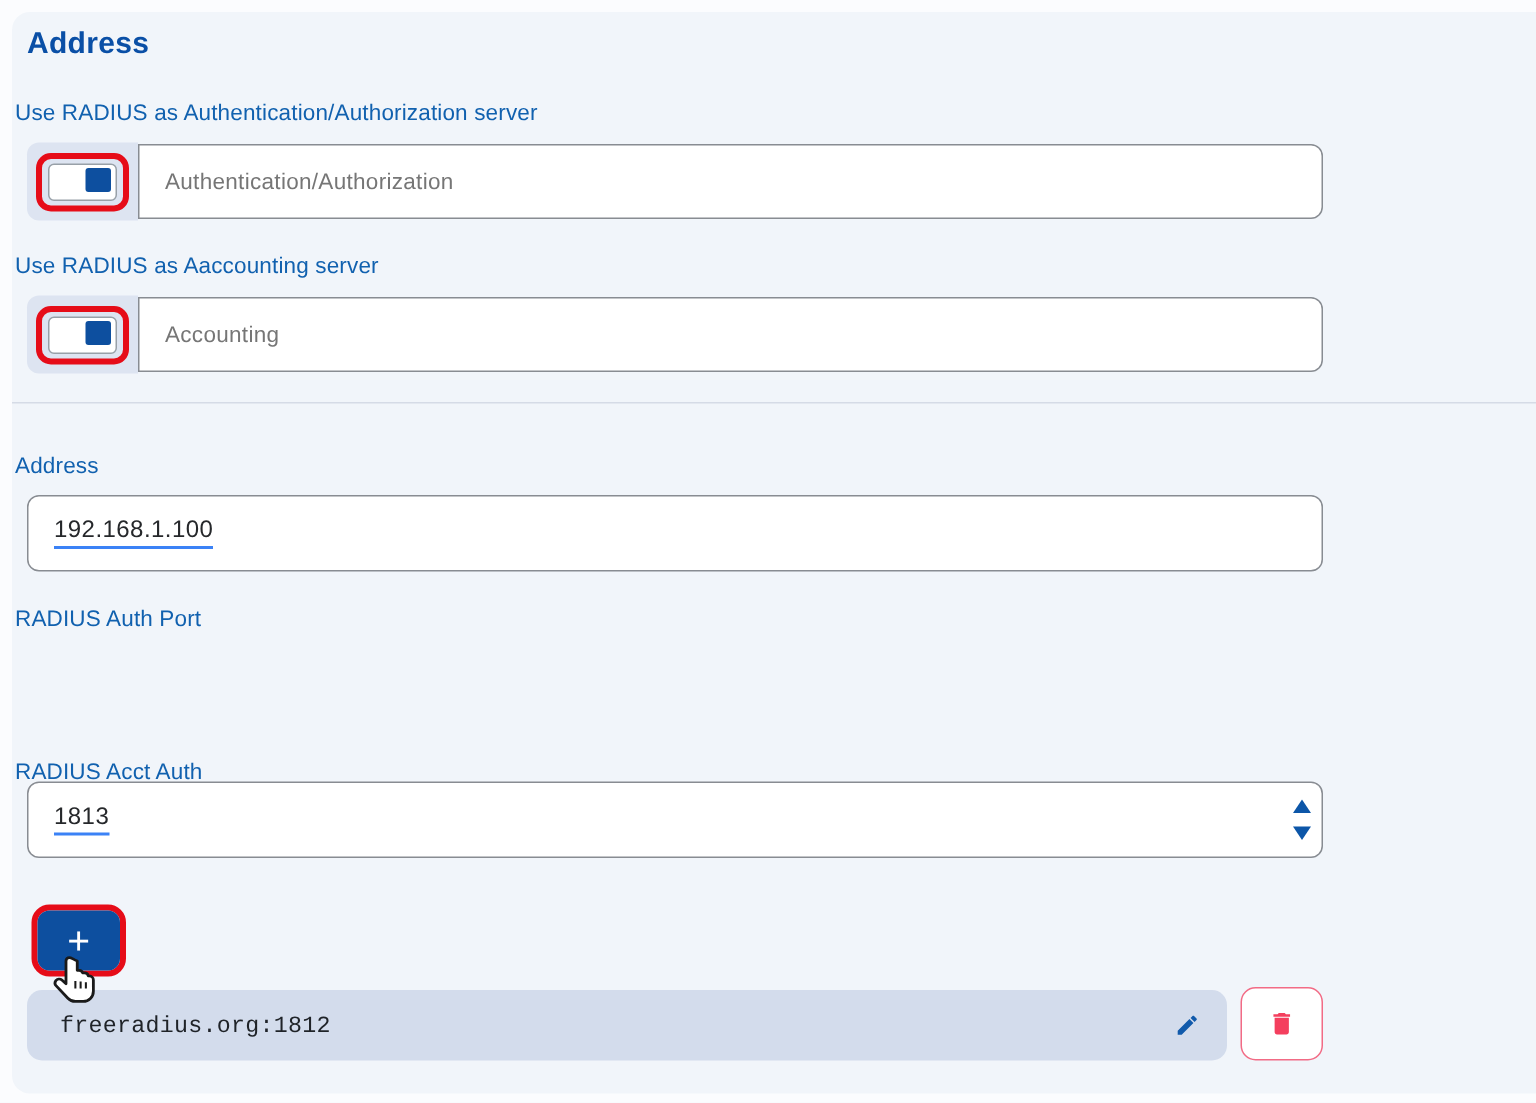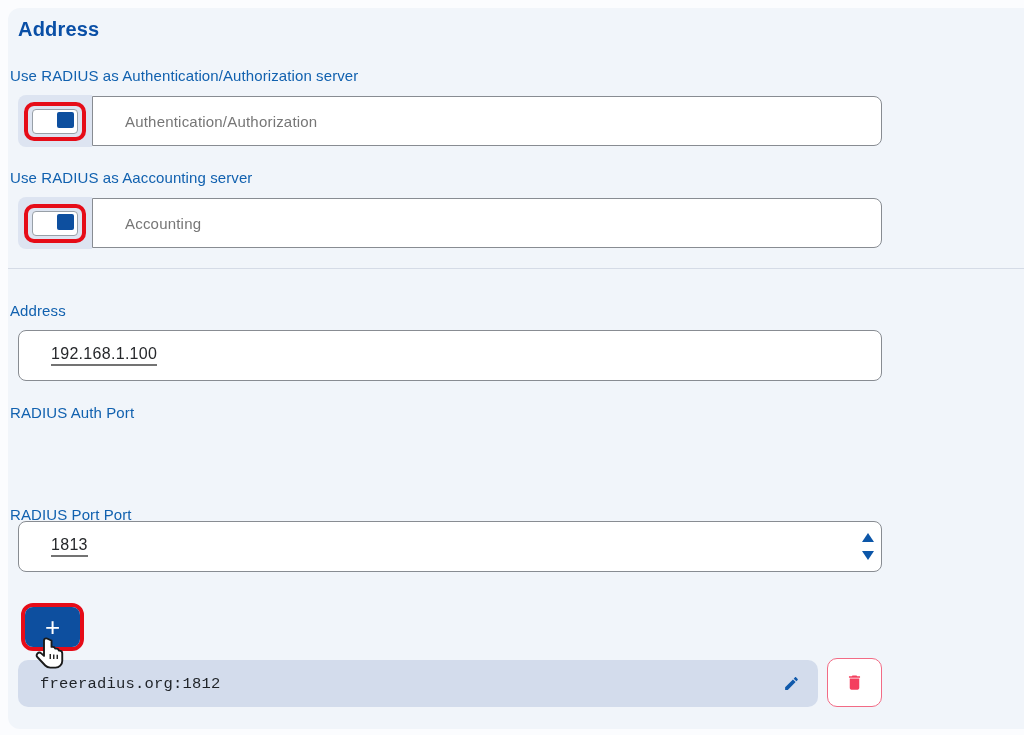--- a/index.html
+++ b/index.html
@@ -22,29 +22,29 @@
     border-radius:8px 0 0 8px;display:flex;align-items:center;justify-content:center;cursor:pointer;}
   .red-outline{border:4px solid #e60c18;border-radius:10px;display:inline-flex;
     align-items:center;justify-content:center;}
   .toggle-outline{padding:3px 4px;background:transparent;}
   .toggle-pill{position:relative;width:44px;height:23px;background:#ffffff;
     border:1.5px solid #98a0a8;border-radius:4px;}
   .toggle-knob{position:absolute;right:3px;top:2.5px;width:17px;height:16px;
     background:#0d4f9f;border-radius:2px;}
 
   .text-input{position:absolute;background:#ffffff;border:1px solid #888c92;
-    display:flex;align-items:center;padding-left:32px;box-sizing:border-box;}
+    display:flex;align-items:center;padding-left:17px;box-sizing:border-box;}
   .group-input{left:74px;top:1px;width:790px;height:50px;border-radius:0 8px 8px 0;}
   .full-input{left:10px;width:864px;height:51px;border-radius:8px;}
   .input-address{top:322px;}
   .input-authport{top:425px;}
   .input-acctport{top:513px;}
   .placeholder{font-size:15px;color:#767676;letter-spacing:.2px;}
   .value{font-size:16px;color:#26282b;letter-spacing:.3px;
-    border-bottom:2px solid #737373;padding-bottom:1px;}
+    border-bottom:2px solid #3b82f6;padding-bottom:1px;}
 
   .spinner{position:absolute;right:7px;top:0;height:100%;display:flex;flex-direction:column;
     justify-content:center;gap:9px;align-items:center;}
   .tri{width:0;height:0;cursor:pointer;}
   .tri-up{border-left:6px solid transparent;border-right:6px solid transparent;
     border-bottom:9px solid #0c56a8;}
   .tri-down{border-left:6px solid transparent;border-right:6px solid transparent;
     border-top:9px solid #0c56a8;}
 
   .divider{position:absolute;left:0;top:260px;width:100%;height:1px;background:#d5dbe6;}
@@ -100,21 +100,21 @@
 
   <div class="divider"></div>
 
   <div class="field-label lbl-address">Address</div>
   <div class="text-input full-input input-address">
     <span class="value">192.168.1.100</span>
   </div>
 
   <div class="field-label lbl-authport">RADIUS Auth Port</div>
 
-  <div class="field-label lbl-acctport">RADIUS Port Port</div>
+  <div class="field-label lbl-acctport">RADIUS Acct Auth</div>
   <div class="text-input full-input input-acctport">
     <span class="value">1813</span>
     <div class="spinner">
       <div class="tri tri-up"></div>
       <div class="tri tri-down"></div>
     </div>
   </div>
 
   <div class="red-outline add-outline">
     <button class="add-btn">

